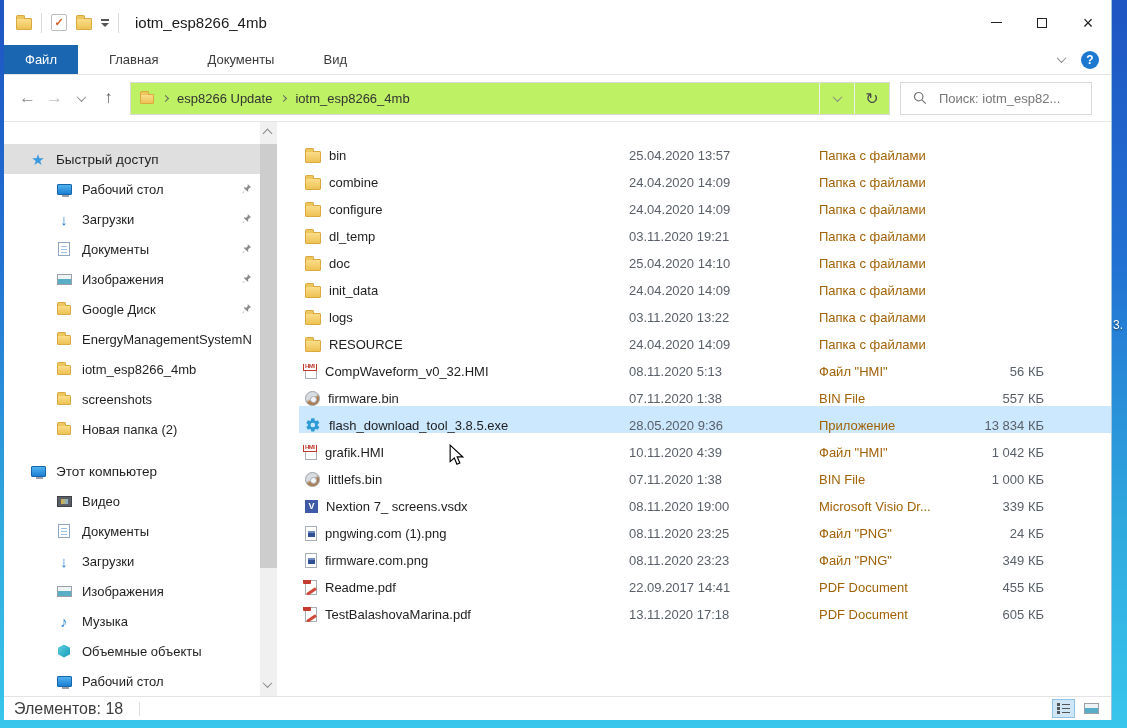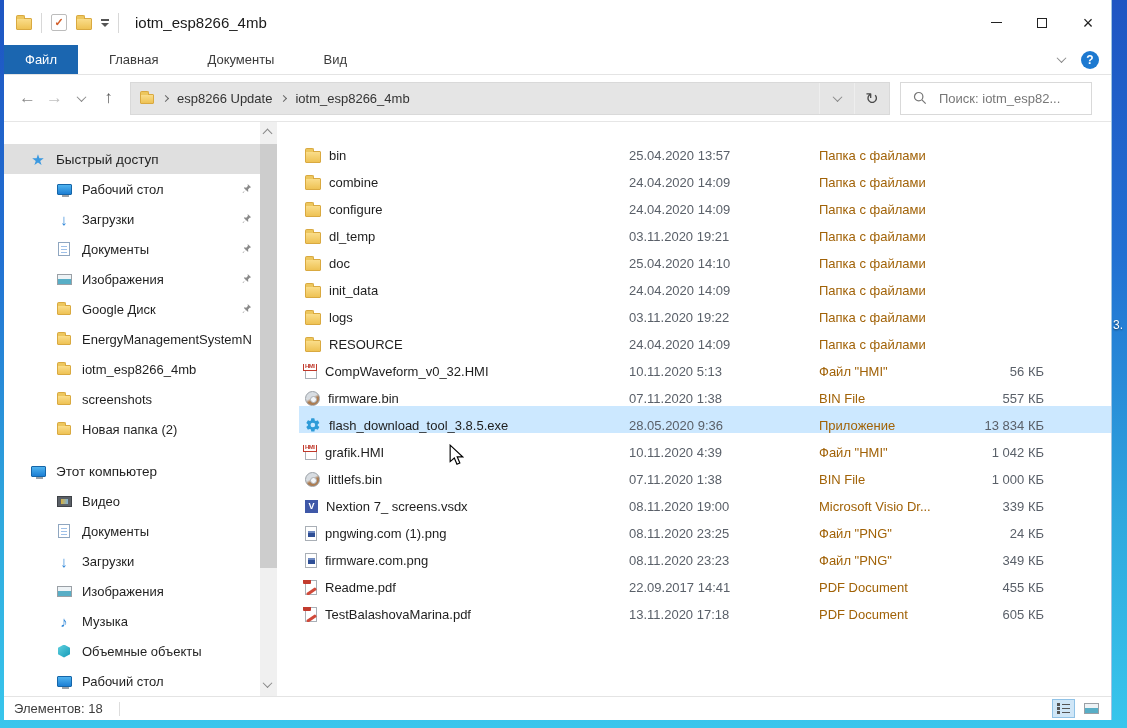--- a/index.html
+++ b/index.html
@@ -26,21 +26,21 @@
   
   .tabs{height:30px;display:flex;align-items:stretch;position:relative;border-bottom:1px solid #e4e4e4;flex:none}
   .tab{font-size:13px;display:flex;align-items:center;padding:0 18px;color:#3b3b3b;margin-left:13px}
   .tab.file{background:#1b66b0;color:#fff;margin-left:0;padding:0 21px}
   .tabs-right{position:absolute;right:12px;top:0;height:100%;display:flex;align-items:center;gap:16px}
   .help{width:18px;height:18px;border-radius:50%;background:#1d79d0;color:#fff;font-size:12px;font-weight:bold;
         display:flex;align-items:center;justify-content:center}
   
   .navbar{height:47px;display:flex;align-items:center;border-bottom:1px solid #e6e6e6;padding:0 10px;flex:none}
   .navbtn{width:27px;display:flex;justify-content:center;align-items:center;font-size:17px}
-  .addr{display:flex;align-items:stretch;border:1px solid #d9d9d9;height:33px;width:760px;margin-left:8px;background:#e5e5e5}
+  .addr{display:flex;align-items:stretch;border:1px solid #d9d9d9;height:33px;width:760px;margin-left:8px;background:#bef264}
   .crumbs{flex:1;display:flex;align-items:center;gap:9px;padding:0 9px;font-size:13px;color:#333}
   .addrbtn{width:35px;display:flex;align-items:center;justify-content:center;border-left:1px solid #eee}
   .search{display:flex;align-items:center;border:1px solid #d9d9d9;height:33px;width:192px;margin-left:10px;
           padding:0 12px;gap:12px;font-size:13px;color:#777;background:#fff;white-space:nowrap;overflow:hidden}
   .chev{display:inline-block;width:7px;height:7px;border-right:1.6px solid #888;border-bottom:1.6px solid #888;flex:none}
   .chev.down{transform:rotate(45deg) translate(-1px,-1px)}
   .chev.up{transform:rotate(-135deg)}
   .chev.right{transform:rotate(-45deg)}
   .chev.sm{width:5px;height:5px;border-width:1.4px;border-color:#666}
   
@@ -66,21 +66,21 @@
   .w-type{width:148px;padding-left:15px}
   .w-size{width:100px;justify-content:flex-end;padding-right:8px}
   .rows{margin-top:8px}
   .row{display:flex;height:27px;align-items:flex-end;font-size:13px}
   .row.selected{background:#cce8ff}
   .cname{width:320px;display:flex;align-items:center;padding-left:6px;color:#1e1e1e;gap:8px;overflow:hidden;white-space:nowrap}
   .cdate{width:185px;color:#5a6069;padding-left:10px}
   .ctype{width:148px;color:#a16207;padding-left:15px;white-space:nowrap;overflow:hidden}
   .csize{width:100px;color:#5a6069;text-align:right;padding-right:8px}
   
-  .statusbar{height:24px;border-top:1px solid #e4e4e4;display:flex;align-items:center;font-size:13px;
+  .statusbar{height:24px;border-top:1px solid #e4e4e4;display:flex;align-items:center;font-size:16px;
              color:#3d3d3d;padding-left:10px;position:relative;flex:none}
   .sdiv{width:1px;height:14px;background:#ddd;margin-left:16px}
   .viewbtns{position:absolute;right:8px;top:2px;display:flex;gap:5px}
   .vbtn{width:23px;height:19px;display:flex;align-items:center;justify-content:center;border:1px solid transparent}
   .vbtn.active{background:#cfe6f7;border-color:#90c2e6}
   
   .icn{display:inline-block;position:relative;flex:none}
   .icn-folder{width:16px;height:12px;background:linear-gradient(180deg,#fadd8a,#eec254);
               border:1px solid #d9a940;border-radius:1px;margin-top:2px}
   .icn-folder::before{content:"";position:absolute;top:-4px;left:-1px;width:7px;height:3px;background:#edc75e;
@@ -382,41 +382,41 @@
             </span>
           <span class="cdate">24.04.2020 14:09</span>
           <span class="ctype">Папка с файлами</span>
           <span class="csize"></span>
         </div>
         <div class="row">
           <span class="cname">
               <span class="icn icn-folder"></span>
               <span>logs</span>
             </span>
-          <span class="cdate">03.11.2020 19:22</span>
+          <span class="cdate">03.11.2020 13:22</span>
           <span class="ctype">Папка с файлами</span>
           <span class="csize"></span>
         </div>
         <div class="row">
           <span class="cname">
               <span class="icn icn-folder"></span>
               <span>RESOURCE</span>
             </span>
           <span class="cdate">24.04.2020 14:09</span>
           <span class="ctype">Папка с файлами</span>
           <span class="csize"></span>
         </div>
         <div class="row">
           <span class="cname">
               <span class="icn icn-doc">
                 <span class="hmi-badge">HMI</span>
               </span>
               <span>CompWaveform_v0_32.HMI</span>
             </span>
-          <span class="cdate">10.11.2020 5:13</span>
+          <span class="cdate">08.11.2020 5:13</span>
           <span class="ctype">Файл "HMI"</span>
           <span class="csize">56 КБ</span>
         </div>
         <div class="row">
           <span class="cname">
               <span class="icn icn-disc"></span>
               <span>firmware.bin</span>
             </span>
           <span class="cdate">07.11.2020 1:38</span>
           <span class="ctype">BIN File</span>

